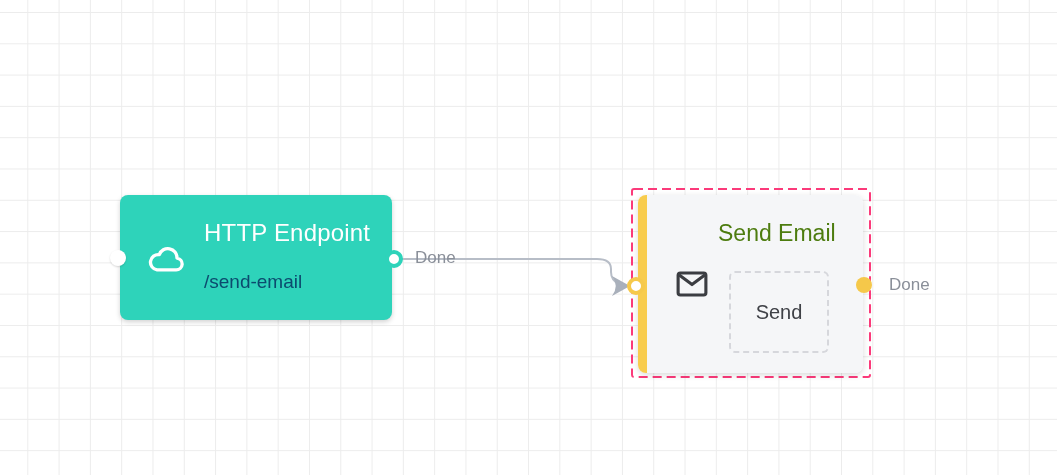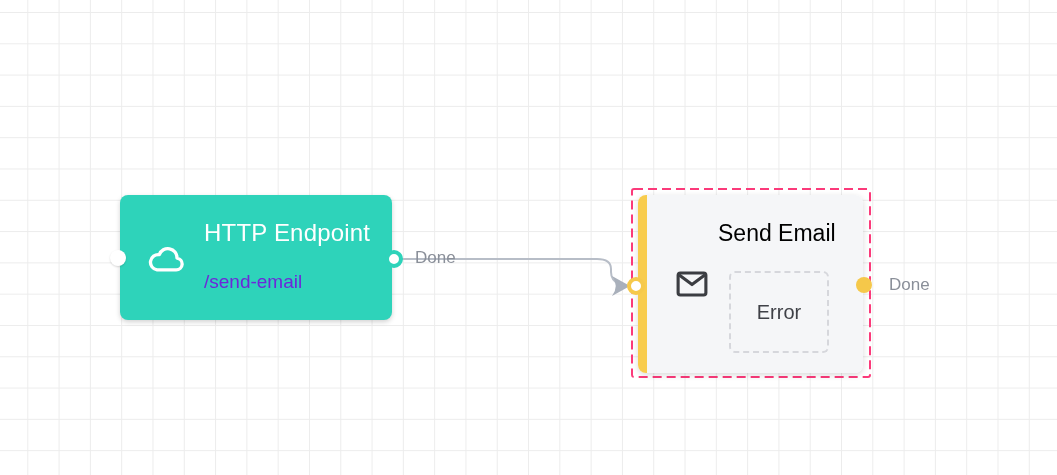--- a/index.html
+++ b/index.html
@@ -40,21 +40,21 @@
     left: 84px; top: 24px;
     font-size: 24px;
     color: #ffffff;
     letter-spacing: 0.2px;
     white-space: nowrap;
   }
   .node-http .subtitle {
     position: absolute;
     left: 84px; top: 76px;
     font-size: 19px;
-    color: #6d28d9;
+    color: #0c4a6e;
     white-space: nowrap;
   }
   .node-http .nicon {
     position: absolute;
     left: 26px; top: 47px;
   }
   .node-email {
     position: absolute;
     left: 638px; top: 195px;
     width: 225px; height: 178px;
@@ -70,21 +70,21 @@
   }
   .node-email .body {
     position: relative;
     flex: 1;
     background: #f5f6f8;
   }
   .node-email .title {
     position: absolute;
     left: 71px; top: 25px;
     font-size: 23px;
-    color: #000000;
+    color: #4d7c0f;
     white-space: nowrap;
   }
   .node-email .nicon {
     position: absolute;
     left: 28px; top: 73px;
   }
   .error-slot {
     position: absolute;
     left: 82px; top: 76px;
     width: 100px; height: 82px;
@@ -156,21 +156,21 @@
 
   <div class="node-email">
     <div class="accent-bar"></div>
     <div class="body">
       <div class="title">Send Email</div>
       <svg class="nicon" width="34" height="32" viewBox="0 0 24 22">
         <rect x="2.2" y="3.2" width="19.6" height="15.6" rx="1.6" fill="none" stroke="#3b3d42" stroke-width="2.2"></rect>
         <path d="M3 4.6 L12 11.4 L21 4.6" fill="none" stroke="#3b3d42" stroke-width="2.2" stroke-linejoin="round"></path>
       </svg>
       <div class="error-slot">
-        <span class="label">Error</span>
+        <span class="label">Send</span>
       </div>
     </div>
   </div>
 
   <svg class="overlay">
     <path d="M399 259 H597 Q611 259 611 269 V272 Q611 281 620 284.5" fill="none" stroke="#b7bdc7" stroke-width="2"></path>
     <path d="M612 276 Q619.5 286 612 296 L630 286 Z" fill="#a9b0bb"></path>
   </svg>
 
   <div class="edge-label edge-label-done-left">Done</div>

